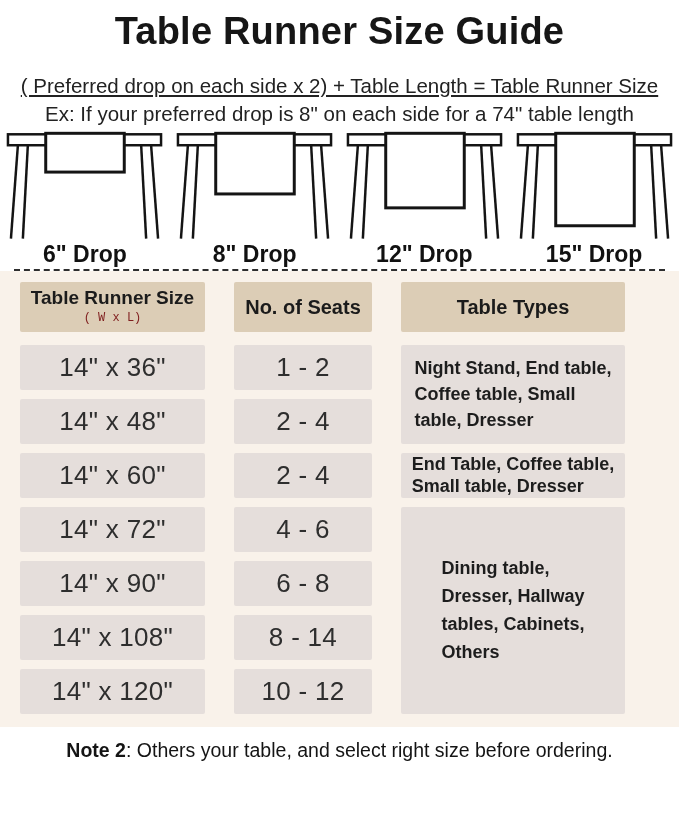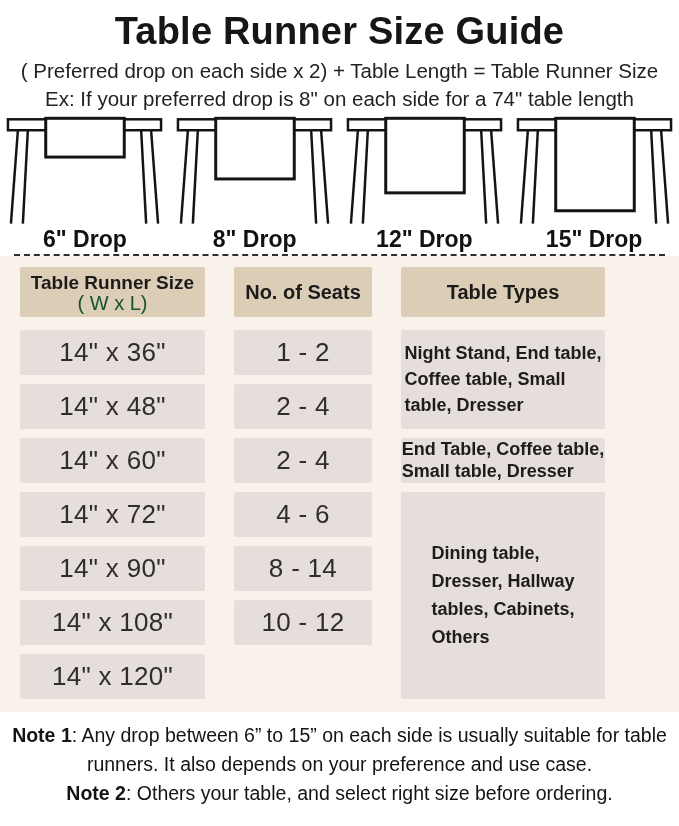--- a/index.html
+++ b/index.html
@@ -21,21 +21,21 @@
     padding-top: 9px;
     line-height: 1.18;
     color: #161616;
   }
   .formula-line, .example-line {
     font-size: 20.5px;
     text-align: center;
     line-height: 28px;
     color: #222222;
   }
-  .formula-line { margin-top: 3px; }
+  .formula-line { margin-top: 18px; text-decoration: underline; }
   .illustrations {
     display: flex;
     margin-top: 3px;
     height: 108px;
   }
   .illus { flex: 1 1 0; display: flex; justify-content: center; }
   .illus svg { width: 169px; height: 108px; display: block; }
   .drop-labels { display: flex; margin-top: 1px; }
   .drop-label {
     flex: 1 1 0;
@@ -51,37 +51,37 @@
   }
   .table-band {
     background: #f9f2ea;
     padding: 11px 23px 13px 20px;
     display: flex;
     gap: 29px;
   }
   .col { display: flex; flex-direction: column; gap: 9px; }
   .col-sizes { width: 185px; }
   .col-seats { width: 138px; }
-  .col-types { width: 204px; }
+  .col-types { width: 224px; }
   .cell { border-radius: 2px; }
   .header-cell {
     height: 50px;
     margin-bottom: 4px;
     background: #dccdb6;
     display: flex;
     flex-direction: column;
     align-items: center;
     justify-content: center;
     font-weight: bold;
     font-size: 20px;
     color: #1b1b1b;
     text-align: center;
   }
   .header-cell .line1 { font-size: 19px; line-height: 22px; }
-  .header-cell .line2 { font-size: 20px; font-weight: normal; line-height: 18px; color: #14532d; }
+  .header-cell .line2 { font-size: 12px; font-weight: normal; line-height: 18px; color: #7f1d1d; font-family: Liberation Mono, monospace; }
   .data-cell {
     background: #e5dedb;
     display: flex;
     align-items: center;
     justify-content: center;
   }
   .num-cell {
     height: 45px;
     font-size: 26px;
     letter-spacing: 0.3px;
@@ -184,20 +184,21 @@
     </div>
 
     <div class="col col-seats">
       <div class="cell header-cell">
         <span class="line1" style="font-size:20px">No. of Seats</span>
       </div>
       <div class="cell data-cell num-cell">1 - 2</div>
       <div class="cell data-cell num-cell">2 - 4</div>
       <div class="cell data-cell num-cell">2 - 4</div>
       <div class="cell data-cell num-cell">4 - 6</div>
+      <div class="cell data-cell num-cell">6 - 8</div>
       <div class="cell data-cell num-cell">8 - 14</div>
       <div class="cell data-cell num-cell">10 - 12</div>
     </div>
 
     <div class="col col-types">
       <div class="cell header-cell">
         <span class="line1" style="font-size:20px">Table Types</span>
       </div>
       <div class="cell data-cell type-cell span2">
           <span>Night Stand, End table,<br>Coffee table, Small<br>table, Dresser</span>
@@ -206,17 +207,16 @@
           <span>End Table, Coffee table,<br>Small table, Dresser</span>
         </div>
       <div class="cell data-cell type-cell span4">
           <span>Dining table,<br>Dresser, Hallway<br>tables, Cabinets,<br>Others</span>
         </div>
     </div>
 
   </section>
 
   <footer class="notes">
-    <p><strong>Note 1</strong><span>: Any drop between 6” to 15” on each side is usually suitable for table runners. It also depends on your preference and use case.</span></p>
     <p><strong>Note 2</strong><span>: Others your table, and select right size before ordering.</span></p>
   </footer>
 
 </div>
 
 </body></html>

